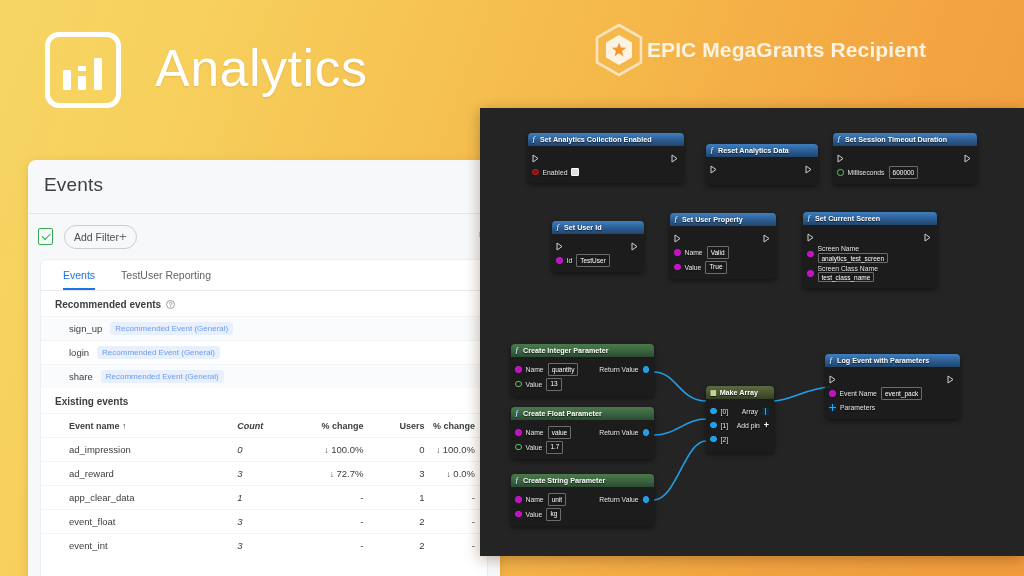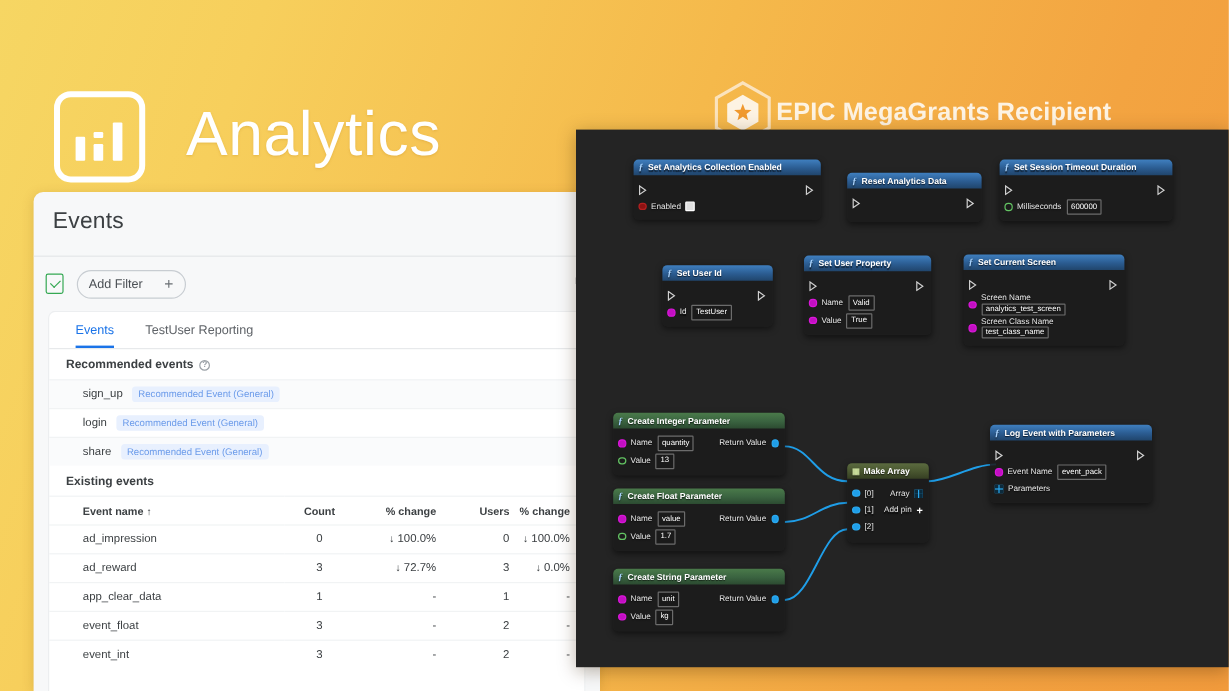--- a/index.html
+++ b/index.html
@@ -4,21 +4,21 @@
 <style>
   * { box-sizing: border-box; margin: 0; padding: 0; }
   html, body { width: 1024px; height: 576px; overflow: hidden; }
   body {
     font-family: "Liberation Sans", sans-serif;
     background: linear-gradient(110deg, #f6d663 0%, #f7cf5c 18%, #f5b94b 50%, #f3a441 78%, #f29b3c 100%);
     position: relative;
   }
 
   
-  #header-band { position: absolute; left: 0; top: 0; width: 948px; height: 150px; margin-top: 44px; }
+  #header-band { position: absolute; left: 0; top: 0; width: 948px; height: 150px; }
   #analytics-logo {
     position: absolute; left: 45px; top: 32px; width: 76px; height: 76px;
     border: 5px solid #ffffff; border-radius: 14px;
   }
   #analytics-logo .bars { position: absolute; left: 13px; top: 13px; width: 40px; height: 40px; }
   #analytics-logo .bar { position: absolute; bottom: 0; background: #ffffff; border-radius: 1px; }
   #analytics-title {
     position: absolute; left: 155px; top: 38px;
     font-size: 52px; color: #ffffff; font-weight: 300; letter-spacing: 0.5px;
     text-shadow: 0 1px 2px rgba(180,120,20,.25);
@@ -36,42 +36,42 @@
   }
   #ga-header { height: 54px; padding: 14px 0 0 16px; border-bottom: 1px solid #e4e6e9; }
   #ga-header .t { font-size: 19px; color: #3c4043; letter-spacing: .2px; }
   #ga-filterbar { height: 45px; display: flex; align-items: center; padding: 0 10px 0 10px; position: relative; }
   .filter-doc-icon { width: 15px; height: 17px; border: 1.6px solid #34a853; border-radius: 2px; position: relative; margin-right: 11px; }
   .filter-doc-icon:after {
     content: ""; position: absolute; left: 3px; top: 4px; width: 7px; height: 3.5px;
     border-left: 1.6px solid #34a853; border-bottom: 1.6px solid #34a853; transform: rotate(-45deg);
   }
   #add-filter-chip {
-    display: flex; align-items: center; gap: 18px;
+    display: flex; align-items: center; 
     border: 1px solid #c8cdd2; border-radius: 13px; height: 24px; padding: 0 9px;
     font-size: 10.5px; color: #4a4f54; background: transparent;
   }
   #add-filter-chip .plus { font-size: 13px; color: #6b7075; line-height: 1; }
   #last-label { position: absolute; right: 8px; top: 16px; font-size: 8px; color: #70757a; }
 
   #ga-panel { margin: 0 12px; background: #ffffff; border-radius: 6px 6px 0 0; height: 320px; border: 1px solid #eceef0; border-bottom: none; }
   #ga-tabs { display: flex; gap: 26px; padding: 9px 22px 0 22px; border-bottom: 1px solid #e7e9eb; height: 31px; }
   .ga-tab { font-size: 10.5px; color: #5f6368; padding-bottom: 7px; }
   .ga-tab.active { color: #1a73e8; border-bottom: 2.5px solid #1a73e8; }
   .sec-head { font-size: 10px; color: #3c4043; font-weight: bold; padding: 8px 0 6px 14px; display: flex; align-items: center; gap: 5px; }
   .help-dot { width: 9px; height: 9px; border: 1px solid #9aa0a6; border-radius: 50%; font-size: 7px; color: #9aa0a6; text-align: center; line-height: 7.5px; }
   .rec-row { display: flex; align-items: center; gap: 8px; height: 24px; padding-left: 28px; font-size: 9.5px; color: #3c4043; border-top: 1px solid #f1f3f4; }
   .rec-row:nth-child(odd) { background: #fafbfc; }
   .rec-chip { background: #e8f0fe; color: #6b9bea; font-size: 8px; padding: 2px 5px; border-radius: 3px; }
 
   #ev-table { width: 100%; border-collapse: collapse; }
   #ev-table th, #ev-table td { font-size: 9.5px; color: #3c4043; padding: 0; height: 24px; border-top: 1px solid #f1f3f4; }
   #ev-table th { font-weight: bold; font-size: 9px; }
   #ev-table .c-name { padding-left: 28px; text-align: left; width: 44%; }
-  #ev-table .c-count { text-align: center; width: 13%; }
+  #ev-table .c-count { text-align: left; width: 13%; font-style: italic; }
   #ev-table .c-chg { text-align: right; width: 18%; padding-right: 12px; }
   #ev-table .c-users { text-align: right; width: 11%; }
   .up { color: #0f9d58; } .down { color: #d93025; margin-top: 15px; } .neutral { color: #5f6368; }
   .dash { color: #9aa0a6; }
   .arr { font-size: 8.5px; }
 
   
   #blueprint {
     position: absolute; left: 480px; top: 108px; width: 544px; height: 448px;
     background: #242424; overflow: hidden;

